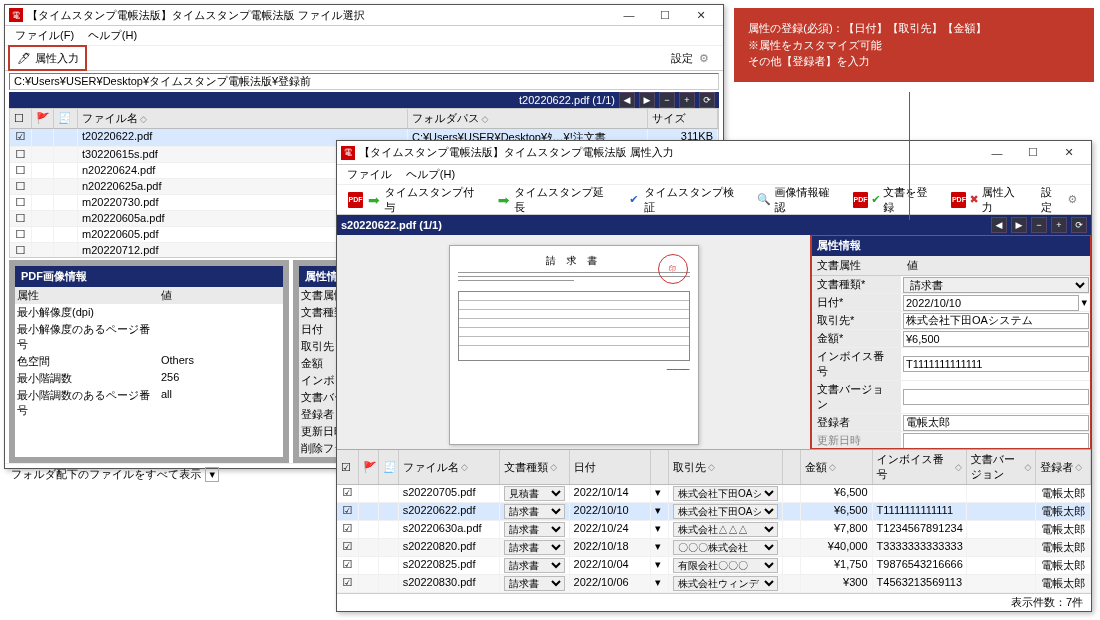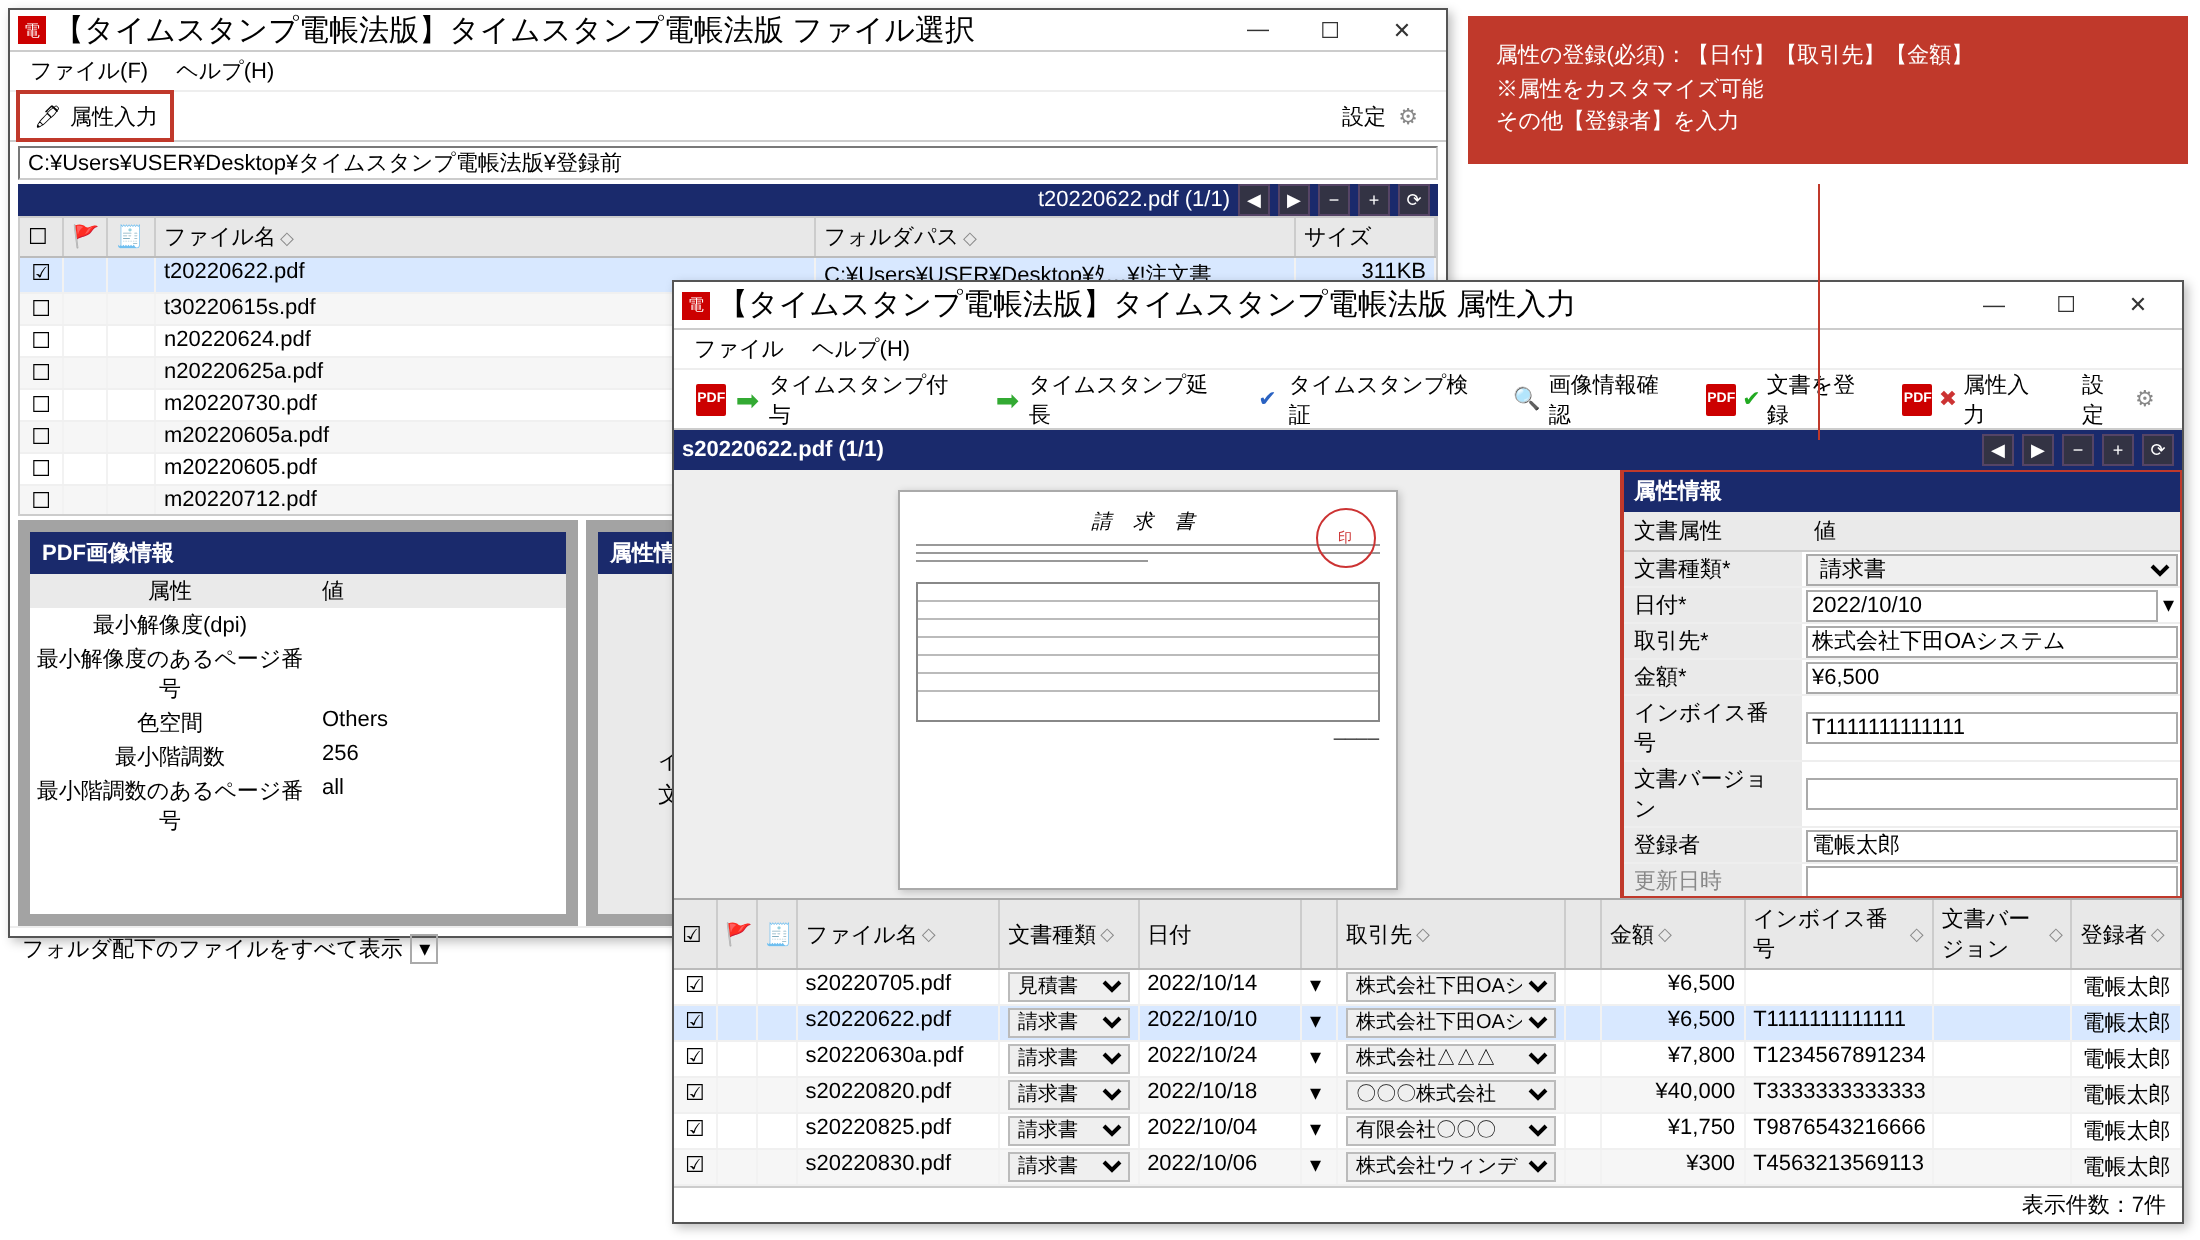--- a/index.html
+++ b/index.html
@@ -2,21 +2,21 @@
 <html><head>
 <meta charset="utf-8">
 <style>
   * { box-sizing: border-box; margin: 0; padding: 0; font-family: "Meiryo UI","MS PGothic",sans-serif; font-size: 11px; }
   body { width: 1100px; height: 620px; background: #fff; position: relative; overflow: hidden; }
 
   
   .win { position: absolute; background: #fff; border: 1px solid #555; box-shadow: 2px 2px 5px rgba(0,0,0,.25); display: flex; flex-direction: column; }
   .titlebar { height: 24px; background: #fff; border-bottom: 1px solid #ccc; display: flex; align-items: center; padding: 0 4px; }
   .titlebar .app-icon { width: 14px; height: 14px; background: #c00; color: #fff; display: inline-flex; align-items: center; justify-content: center; font-size: 8px; margin-right: 4px; }
-  .titlebar .title { flex: 1; font-size: 15px; }
+  .titlebar .title { flex: 1; font-size: 11px; }
   .win-btns { display: flex; gap: 0; }
   .win-btn { width: 36px; height: 20px; display: flex; align-items: center; justify-content: center; font-size: 11px; color: #333; }
   .menubar { height: 20px; display: flex; align-items: center; gap: 2px; padding: 0 4px; border-bottom: 1px solid #eee; }
   .menubar span { padding: 2px 6px; }
   .toolbar { height: 30px; display: flex; align-items: center; gap: 2px; padding: 0 4px; border-bottom: 1px solid #ccc; }
   .tbtn { display: inline-flex; align-items: center; gap: 3px; padding: 3px 6px; border: 1px solid transparent; }
   .tbtn .ico { width: 16px; height: 16px; display: inline-flex; align-items: center; justify-content: center; }
   .red-pdf { background: #c00; color: #fff; font-size: 7px; font-weight: bold; border-radius: 1px; width: 16px; height: 14px; display:inline-flex; align-items:center; justify-content:center;}
   .gear { color: #888; }
   .darkbar { height: 20px; background: #1a2a6c; color: #fff; display: flex; align-items: center; padding: 0 4px; gap: 4px; }
@@ -38,33 +38,33 @@
 
   
   #win1 { left: 4px; top: 4px; width: 720px; height: 465px; z-index: 1; }
   #win1 .pathbar { height: 18px; background: #fff; border: 1px inset #ccc; margin: 2px 4px; padding: 0 4px; font-size: 11px; }
   #w1-grid { border: 1px solid #ccc; margin: 0 4px; background: #fff; }
   #w1-grid .grid-body { height: 128px; overflow: hidden; }
   #w1-grid .c0{width:22px;} #w1-grid .c1{width:22px;} #w1-grid .c2{width:24px;} #w1-grid .c3{flex:1;} #w1-grid .c4{width:240px;} #w1-grid .c5{width:70px; text-align:right;}
   #win1 .lower { display: flex; margin: 2px 4px 0 4px; gap: 4px; }
   #win1 .info-box { border: 6px solid #a3a3a3; }
   #win1 .info-box .kv { display: flex; }
-  #win1 .info-box .k { width: 140px; padding: 1px 2px; background:#fff;text-align:center; }
+  #win1 .info-box .k { width: 140px; padding: 1px 2px; background:#fff; }
   #win1 .info-box .v { flex:1; padding: 1px 6px; }
   #win1 #pdfinfo { width: 280px; }
   #win1 #attrinfo1 { width: 150px; }
   #win1 .bottom { margin-top: auto; padding: 3px 6px; border-top: 1px solid #eee; display:flex; align-items:center; gap:4px;}
   .hl-red { outline: 2px solid #c0392b; outline-offset: -1px; }
 
   
   #win2 { left: 336px; top: 140px; width: 756px; height: 472px; z-index: 10; }
   #win2 .mid { display: flex; flex: 1; overflow: hidden; }
   #win2 .preview { flex: 1; background: #eee; display: flex; align-items: flex-start; justify-content: center; padding: 10px 8px; border-right: 1px solid #ccc; }
   #win2 .page { width: 250px; height: 200px; background: #fff; border: 1px solid #aaa; box-shadow: 1px 1px 4px rgba(0,0,0,.2); padding: 8px; position: relative; }
-  #win2 .page .ph-title { text-align: center; font-size: 10px; margin-bottom: 4px; letter-spacing:4px;font-style:italic;}
+  #win2 .page .ph-title { text-align: center; font-size: 10px; margin-bottom: 4px; letter-spacing:4px;}
   #win2 .page .stamp { position: absolute; right: 10px; top: 8px; width: 30px; height: 30px; border: 1.5px solid #c33; border-radius: 50%; color: #c33; font-size: 7px; display:flex; align-items:center; justify-content:center;}
   #win2 .page .tline { height: 1px; background: #999; margin: 3px 0; }
   #win2 .page .tbl { border: 1px solid #888; height: 70px; margin-top: 10px; }
   #win2 .page .tbl .tr { height: 9px; border-bottom: 1px solid #bbb; }
   #win2 .attr { width: 280px; display: flex; flex-direction: column; }
   #win2 .attr .kvhead { display:flex; background:#eaeaea; border-bottom:1px solid #ccc;}
   #win2 .attr .kvhead div{ padding:2px 6px;}
   #win2 .attr .kv { display: flex; border-bottom: 1px solid #eee; align-items:center; min-height:18px;}
   #win2 .attr .k { width: 90px; padding: 1px 6px; background:#eaeaea; }
   #win2 .attr .v { flex: 1; padding: 0 2px; display:flex; align-items:center;}

